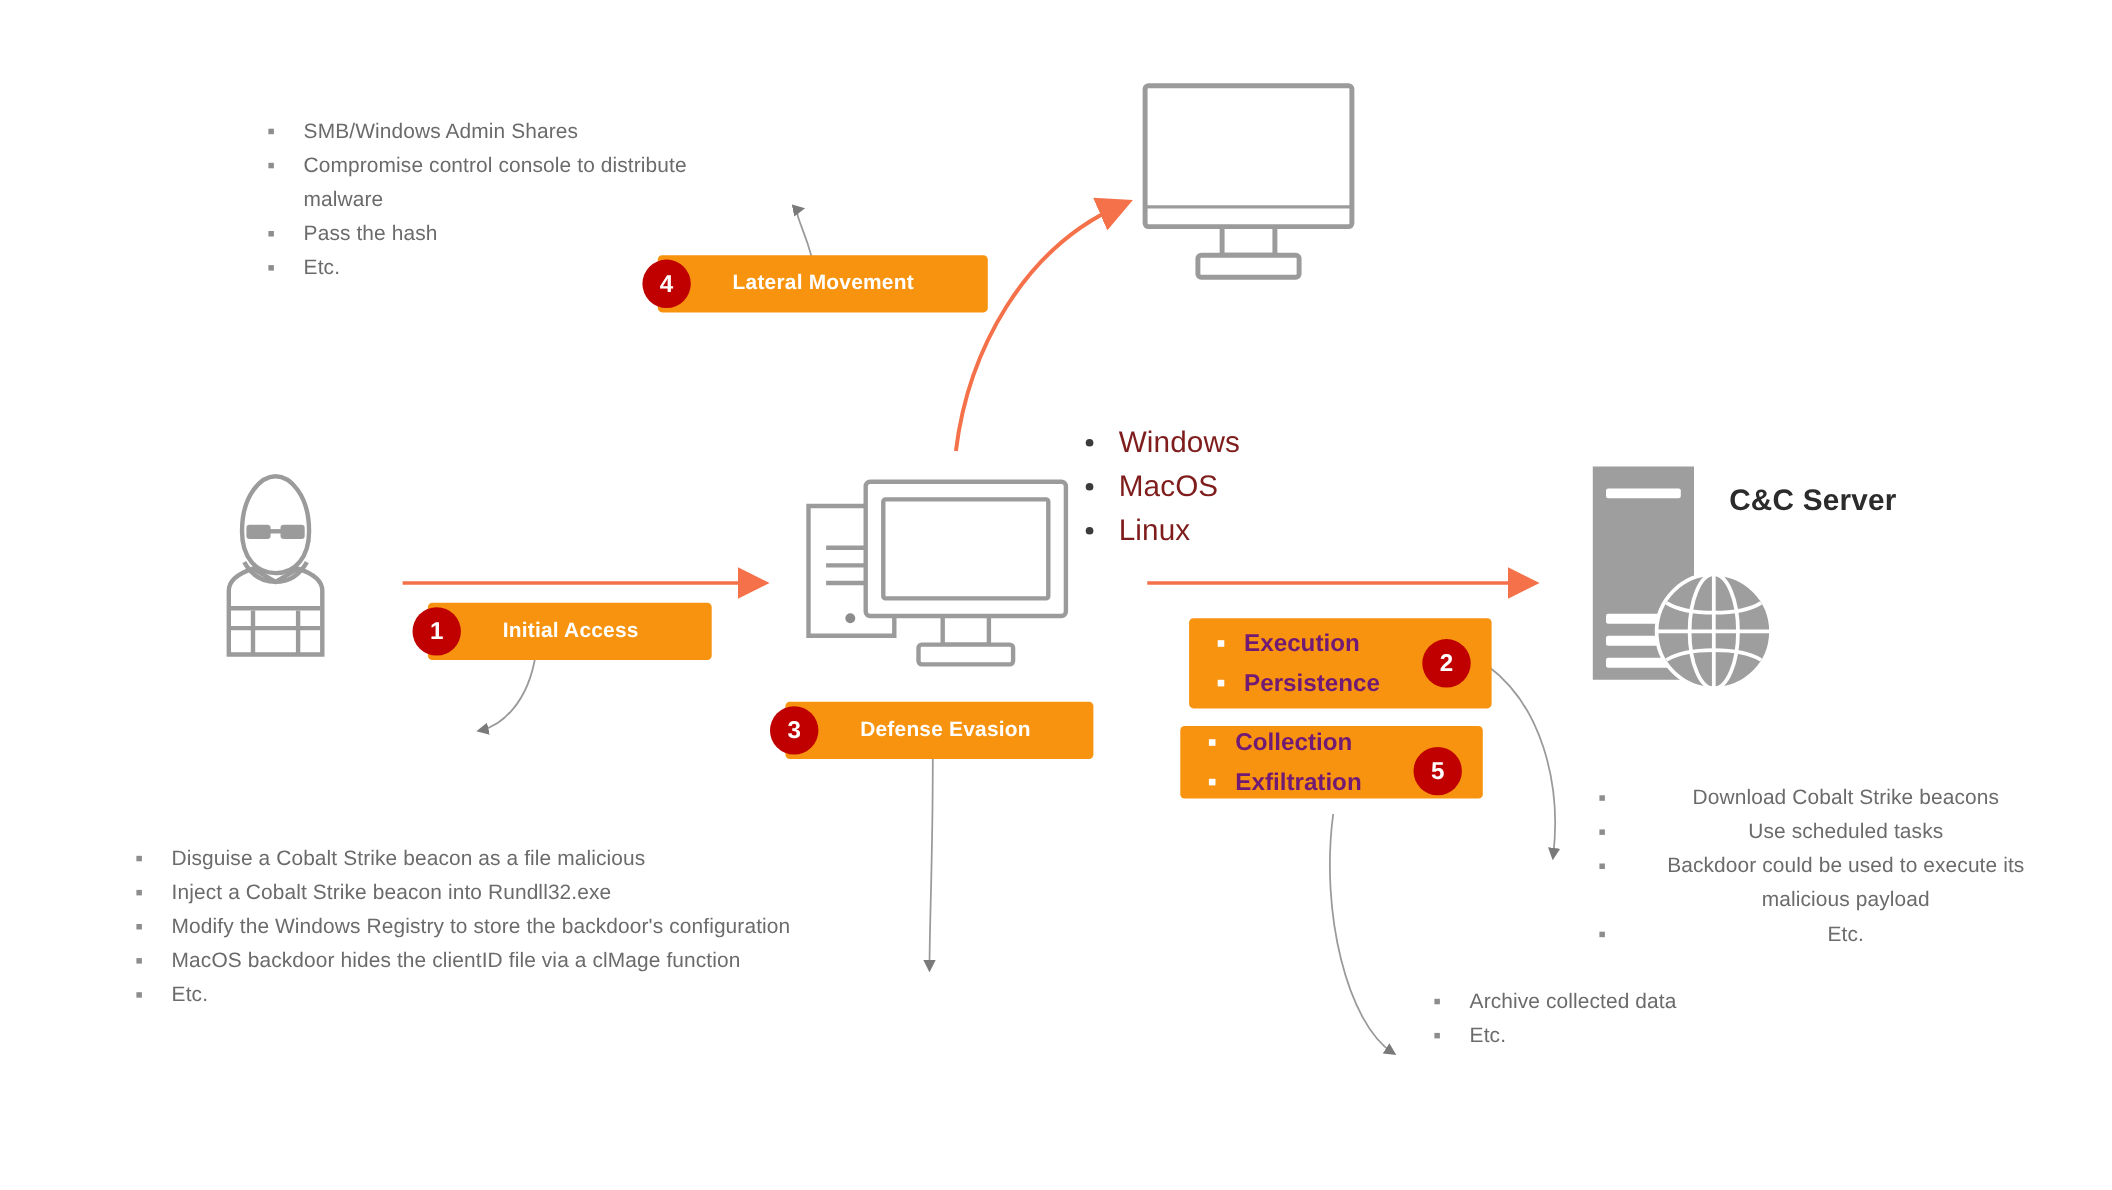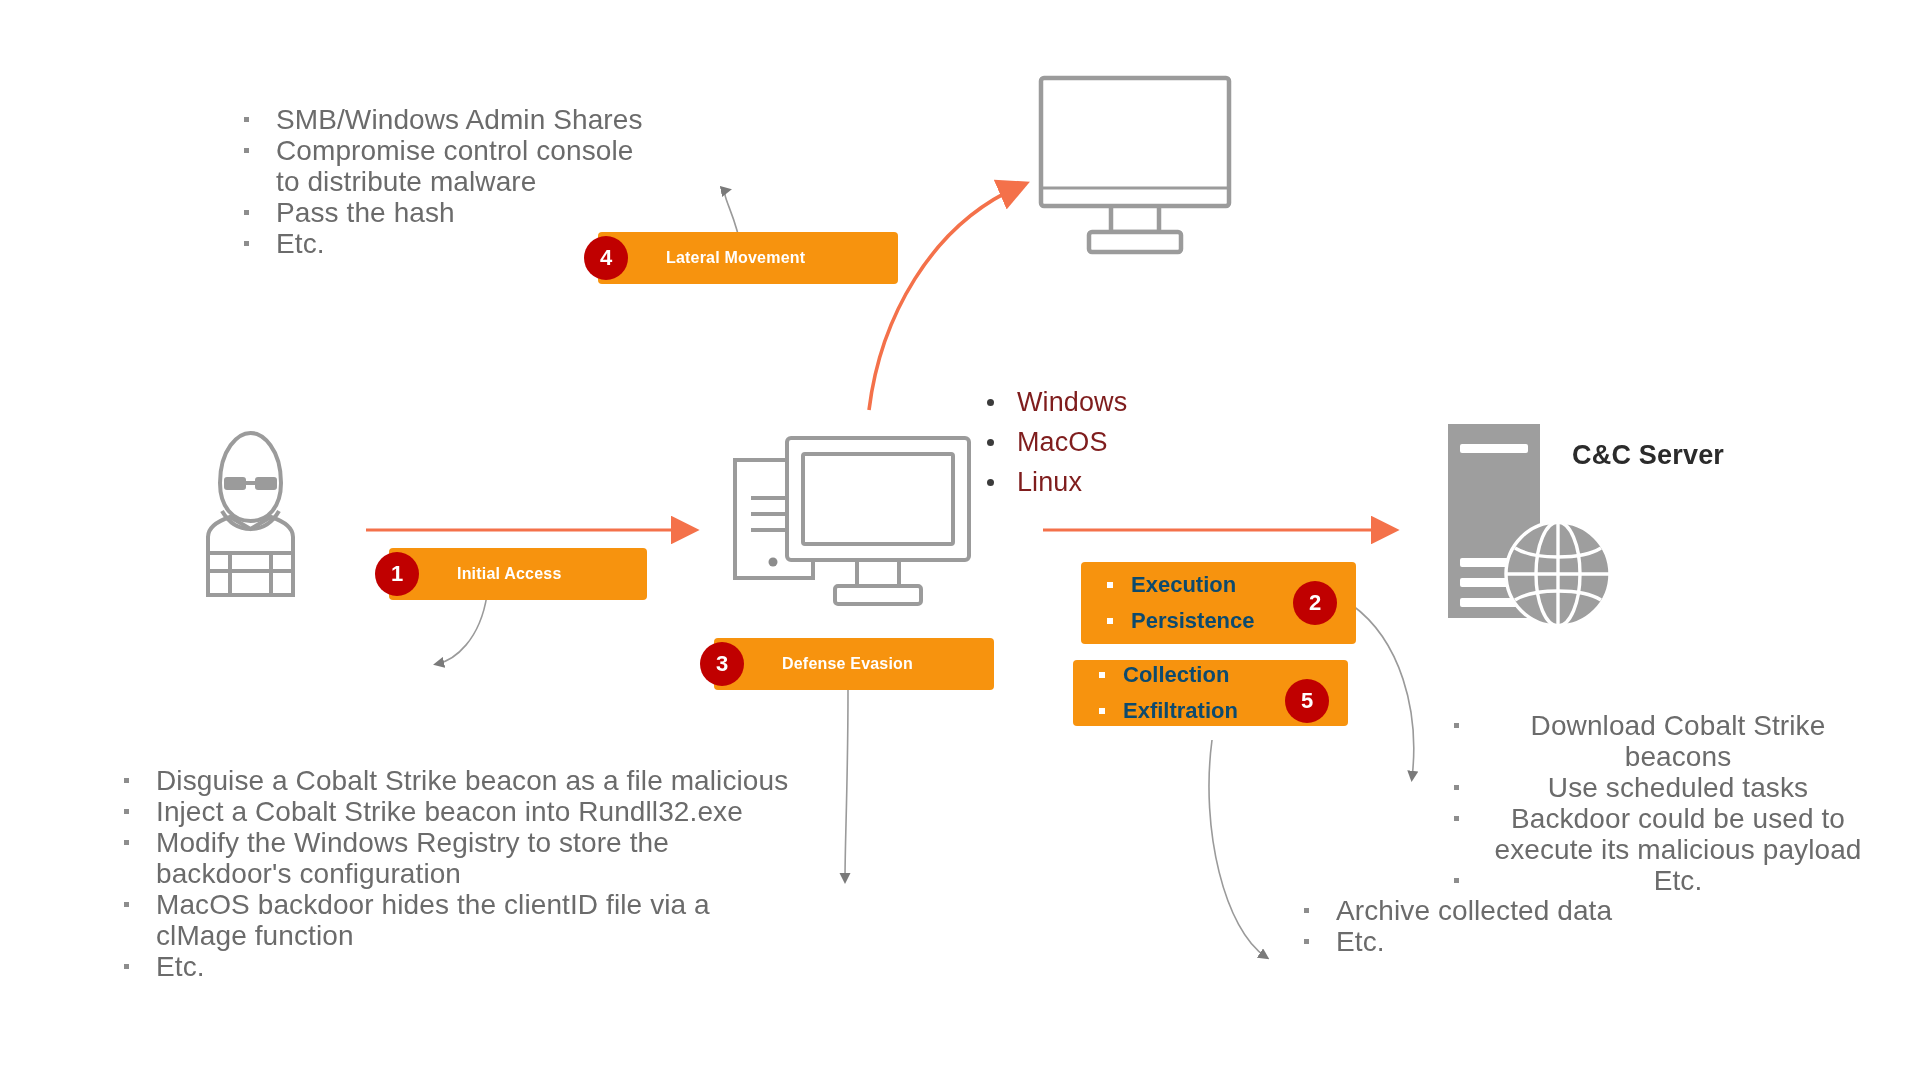--- a/index.html
+++ b/index.html
@@ -13,21 +13,21 @@
 
   
   .abs{position:absolute;}
 
   
   .blist{position:absolute;list-style:none;margin:0;padding:0;}
   .blist li{
     position:relative;
     padding-left:46px;
     color:#6b6b6b;
-    font-size:28px;
+    font-size:19px;
     line-height:31px;
     font-weight:400;
     letter-spacing:.1px;
   }
   .blist li::before{
     content:"";
     position:absolute;
     left:14px;top:13px;
     width:5px;height:5px;
     background:#8d8d8d;
@@ -40,21 +40,21 @@
   .stage{
     position:absolute;
     background:#F7930E;
     border-radius:4px;
     display:flex;
     align-items:center;
     box-sizing:border-box;
   }
   .stage .stage-label{
     color:#ffffff;
-    font-size:16px;
+    font-size:19px;
     font-weight:700;
     letter-spacing:.2px;
     white-space:nowrap;
   }
   .num{
     position:absolute;
     width:44px;height:44px;
     border-radius:50%;
     background:#C00000;
     color:#ffffff;
@@ -62,21 +62,21 @@
     font-weight:700;
     display:flex;align-items:center;justify-content:center;
     box-shadow:0 0 0 0 rgba(0,0,0,0);
     z-index:3;
   }
   .stage-inner-list{
     list-style:none;margin:0;padding:0;
   }
   .stage-inner-list li{
     position:relative;
-    color:#0c4a6e;
+    color:#701a75;
     font-size:22px;
     font-weight:700;
     padding-left:36px;
     line-height:36px;
     white-space:nowrap;
   }
   .stage-inner-list li::before{
     content:"";position:absolute;left:12px;top:15px;
     width:6px;height:6px;background:#ffffff;
   }

